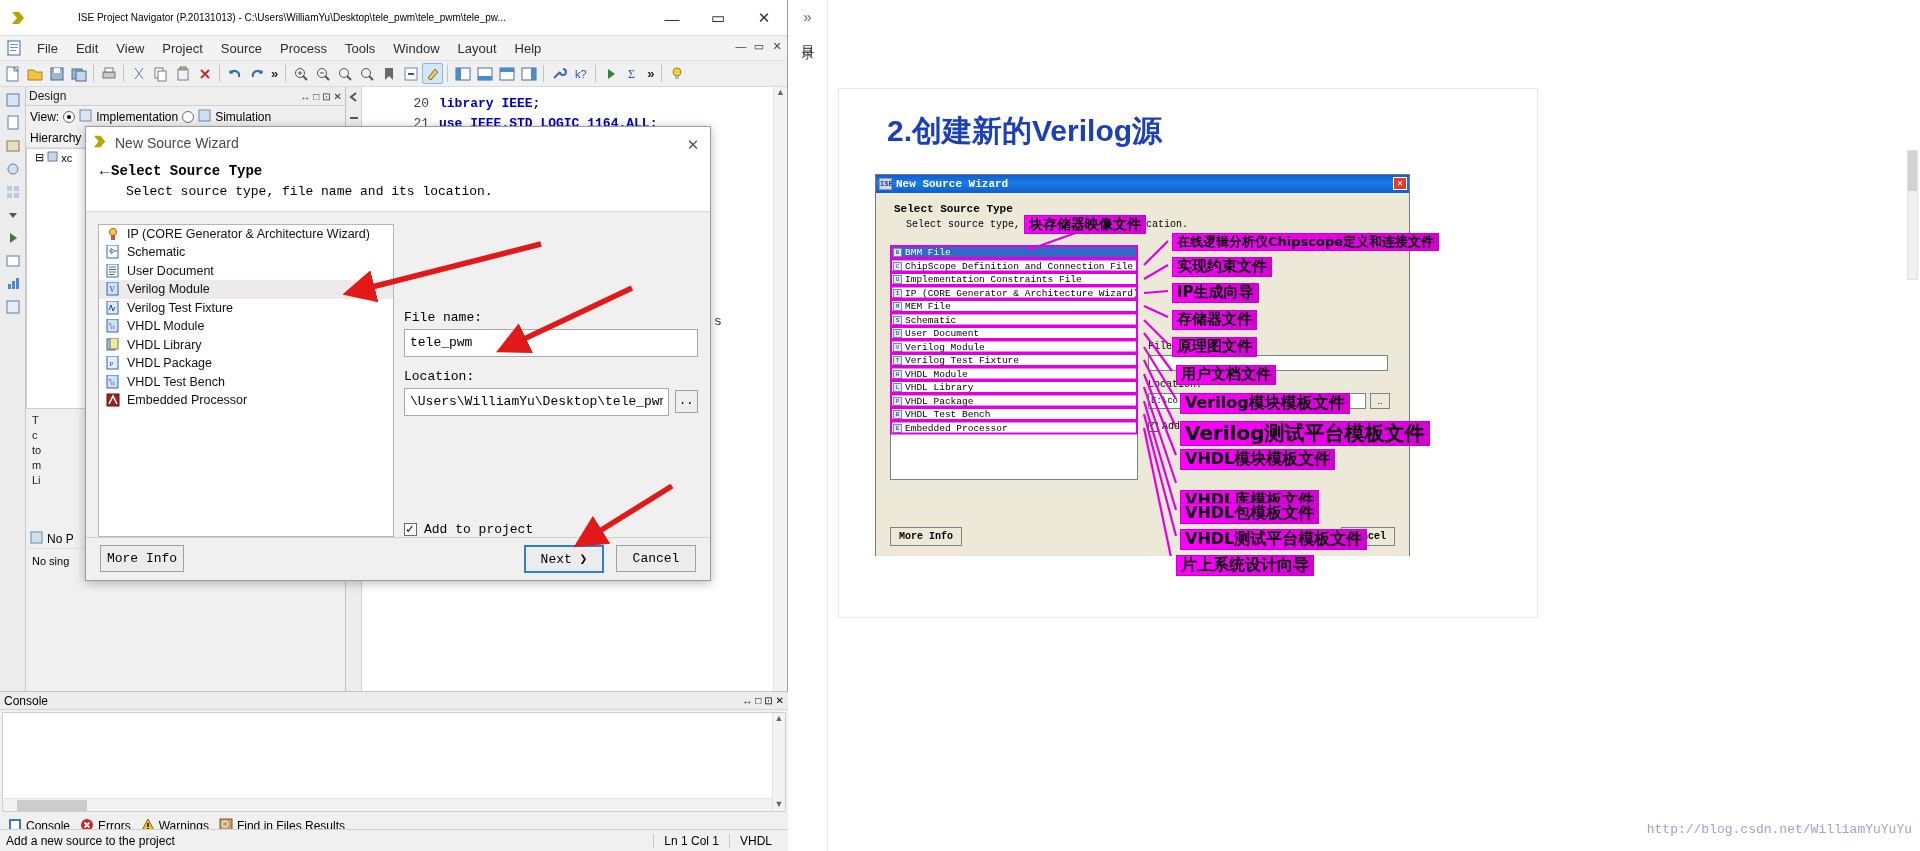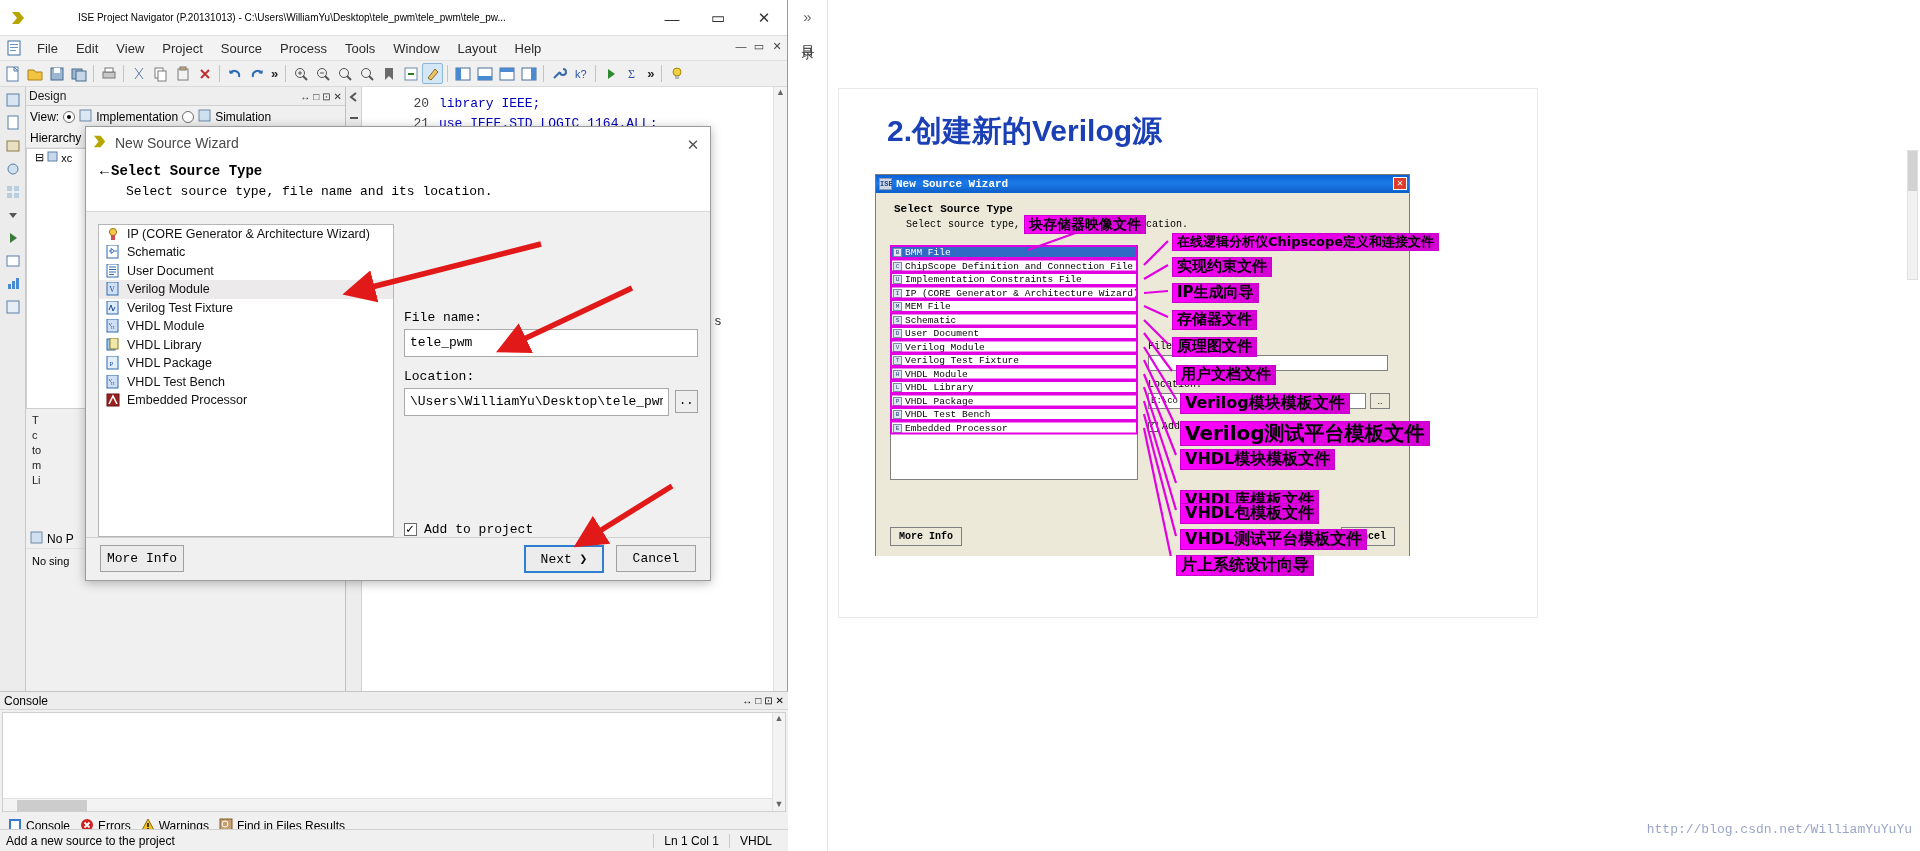--- a/index.html
+++ b/index.html
@@ -82,21 +82,21 @@
     position: absolute; left: 0; top: 0; width: 26px; height: 100%;
     background: #ececec; border-right: 1px solid #c8c8c8;
     display: flex; flex-direction: column; align-items: center; padding-top: 2px; gap: 2px;
   }
   .rail-ico { width: 21px; height: 21px; display:flex; align-items:center; justify-content:center; }
 
   .editor-area { flex: 1; background: #fff; position: relative; overflow: hidden; display:flex; flex-direction:column;}
   .code-wrap { flex:1; position: relative; font-family: "Liberation Mono", monospace; font-size: 13px; overflow: hidden;}
   .code-line { display: flex; height: 20px; align-items: center; margin-left: 35px; }
   .ln { width: 42px; text-align: right; padding-right: 10px; color: #444; }
-  .kw { color: #0000c0; font-weight: normal;}
+  .kw { color: #0000c0; font-weight: bold;}
 
   .collapse-strip { width: 16px; background: #ededed; border-right:1px solid #d0d0d0; display:flex; flex-direction:column; align-items:center; padding-top:4px; gap:6px;}
 
   .console-panel {
     position: absolute; left: 0; bottom: 0; width: 788px; height: 160px;
     background: #f0f0f0; border-top: 1px solid #c4c4c4;
   }
   .console-head { height: 18px; background:#ededed; border-bottom:1px solid #d5d5d5; display:flex; align-items:center; padding:0 4px; font-size:12px;}
   .console-body { height: 100px; background:#fff; border:1px solid #cfcfcf; margin: 2px; position: relative;}
   .console-tabs { height: 24px; display:flex; align-items:center; gap: 10px; padding: 0 8px; font-size: 12px;}

